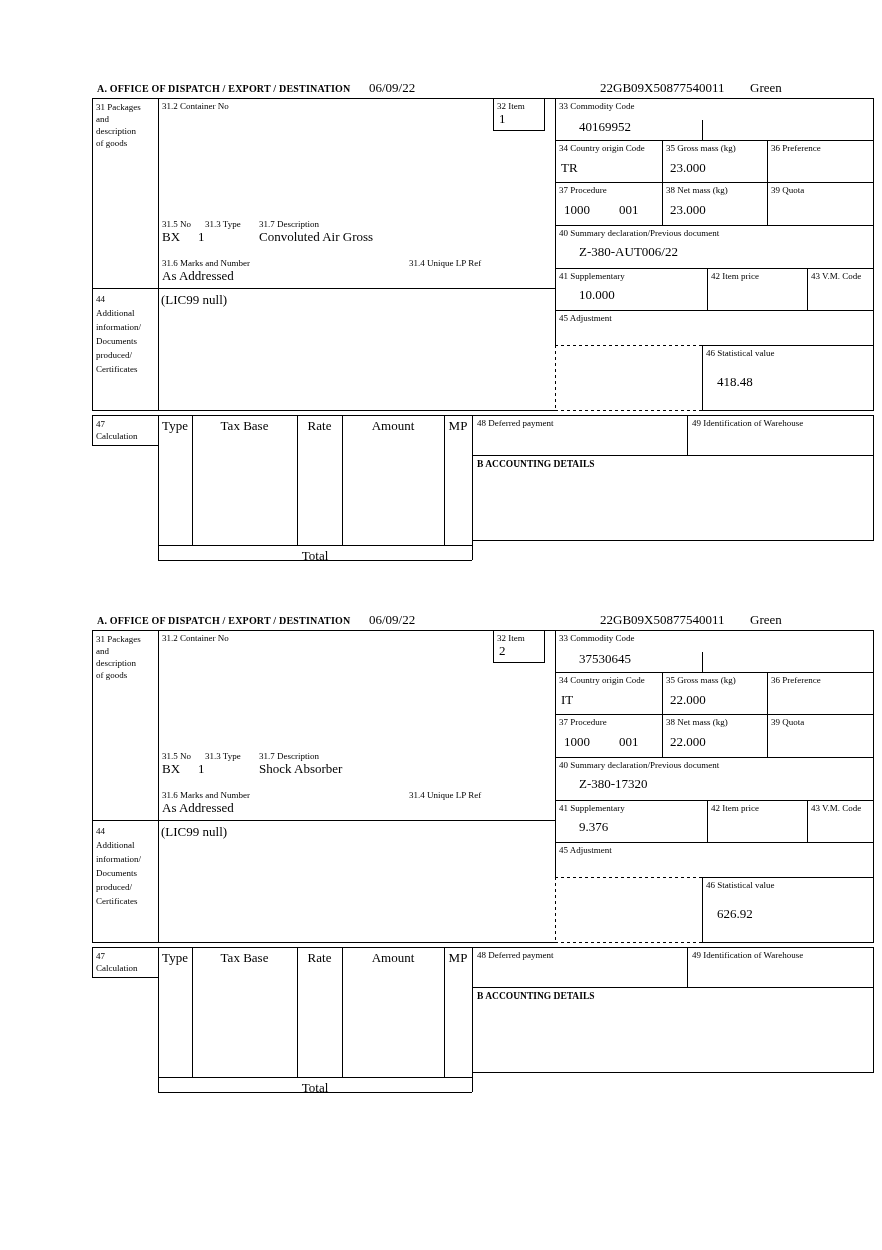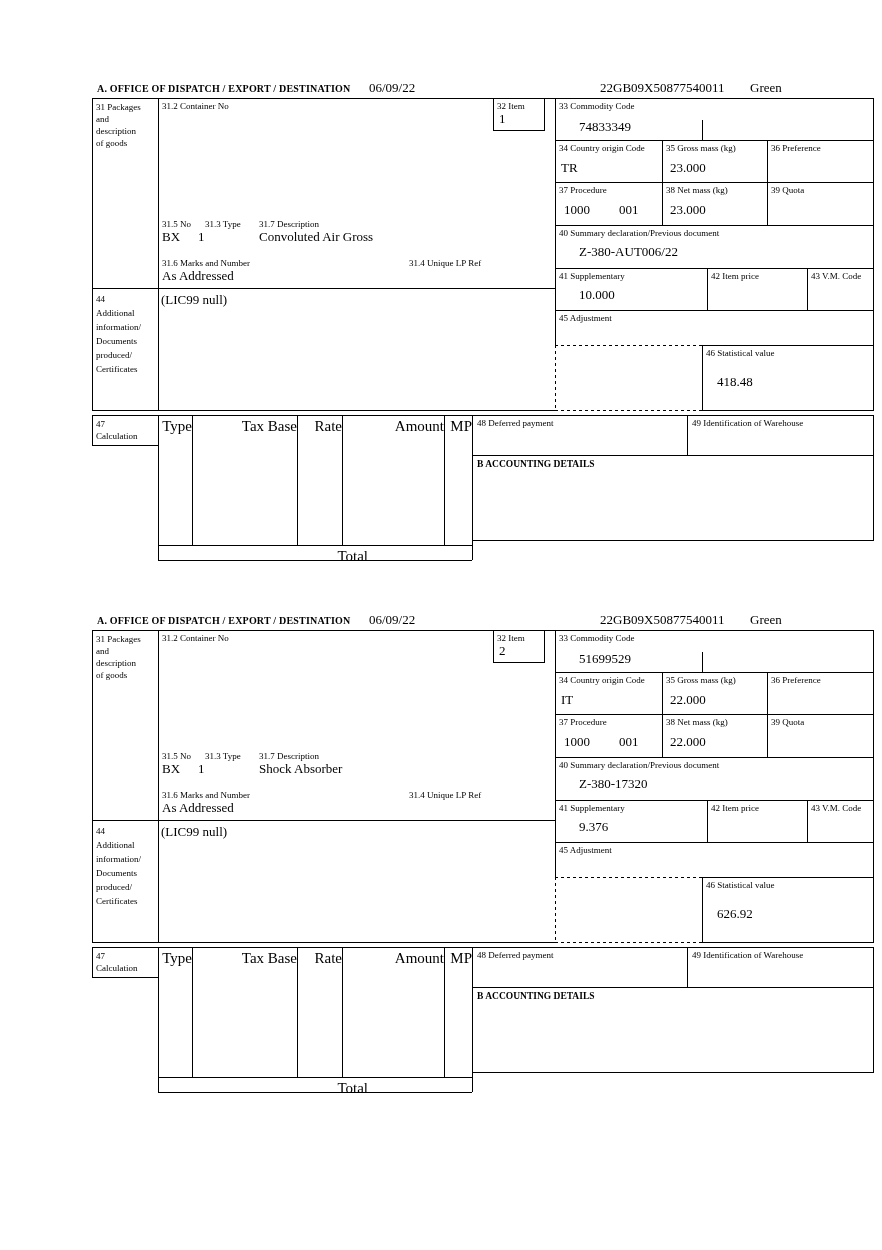--- a/index.html
+++ b/index.html
@@ -7,21 +7,21 @@
     width:882px;height:1250px;background:#ffffff;position:relative;
     font-family:"Liberation Serif",serif;color:#000;overflow:hidden;
   }
   .section{position:absolute;left:12px;width:882px;height:532px}
   .grid{position:absolute;left:0;top:0}
   .abs{position:absolute;white-space:nowrap}
   .hdr-title{font-size:10px;font-weight:bold;letter-spacing:.2px}
   .hdr-val{font-size:13px}
   .lbl{font-size:9px}
   .val{font-size:13px}
-  .colhdr{font-size:15px;text-align:right}
+  .colhdr{font-size:13px;text-align:center}
   .acct{font-size:9.5px;font-weight:bold}
   .side{font-size:9px;line-height:12px;white-space:pre-line}
   .s44{line-height:14px}
 </style>
 </head>
 <body>
 
 <section class="section" style="top:80px">
   <svg class="grid" width="882" height="532">
     <g stroke="#000" stroke-width="1">
@@ -100,21 +100,21 @@
   <div class="abs val" style="left:186px;top:149px">1</div>
   <div class="abs val" style="left:247px;top:149px">Convoluted Air Gross</div>
 
   <div class="abs lbl" style="left:150px;top:178px">31.6 Marks and Number</div>
   <div class="abs lbl" style="left:397px;top:178px">31.4 Unique LP Ref</div>
   <div class="abs val" style="left:150px;top:188px">As Addressed</div>
 
   <div class="abs val" style="left:149px;top:212px">(LIC99 null)</div>
 
   <div class="abs lbl" style="left:547px;top:21px">33 Commodity Code</div>
-  <div class="abs val" style="left:567px;top:39px">74833349</div>
+  <div class="abs val" style="left:567px;top:39px">40169952</div>
 
   <div class="abs lbl" style="left:547px;top:63px">34 Country origin Code</div>
   <div class="abs val" style="left:549px;top:80px">TR</div>
   <div class="abs lbl" style="left:654px;top:63px">35 Gross mass (kg)</div>
   <div class="abs val" style="left:658px;top:80px">23.000</div>
   <div class="abs lbl" style="left:759px;top:63px">36 Preference</div>
 
   <div class="abs lbl" style="left:547px;top:105px">37 Procedure</div>
   <div class="abs val" style="left:552px;top:122px">1000</div>
   <div class="abs val" style="left:607px;top:122px">001</div>
@@ -224,21 +224,21 @@
   <div class="abs val" style="left:186px;top:149px">1</div>
   <div class="abs val" style="left:247px;top:149px">Shock Absorber</div>
 
   <div class="abs lbl" style="left:150px;top:178px">31.6 Marks and Number</div>
   <div class="abs lbl" style="left:397px;top:178px">31.4 Unique LP Ref</div>
   <div class="abs val" style="left:150px;top:188px">As Addressed</div>
 
   <div class="abs val" style="left:149px;top:212px">(LIC99 null)</div>
 
   <div class="abs lbl" style="left:547px;top:21px">33 Commodity Code</div>
-  <div class="abs val" style="left:567px;top:39px">51699529</div>
+  <div class="abs val" style="left:567px;top:39px">37530645</div>
 
   <div class="abs lbl" style="left:547px;top:63px">34 Country origin Code</div>
   <div class="abs val" style="left:549px;top:80px">IT</div>
   <div class="abs lbl" style="left:654px;top:63px">35 Gross mass (kg)</div>
   <div class="abs val" style="left:658px;top:80px">22.000</div>
   <div class="abs lbl" style="left:759px;top:63px">36 Preference</div>
 
   <div class="abs lbl" style="left:547px;top:105px">37 Procedure</div>
   <div class="abs val" style="left:552px;top:122px">1000</div>
   <div class="abs val" style="left:607px;top:122px">001</div>

